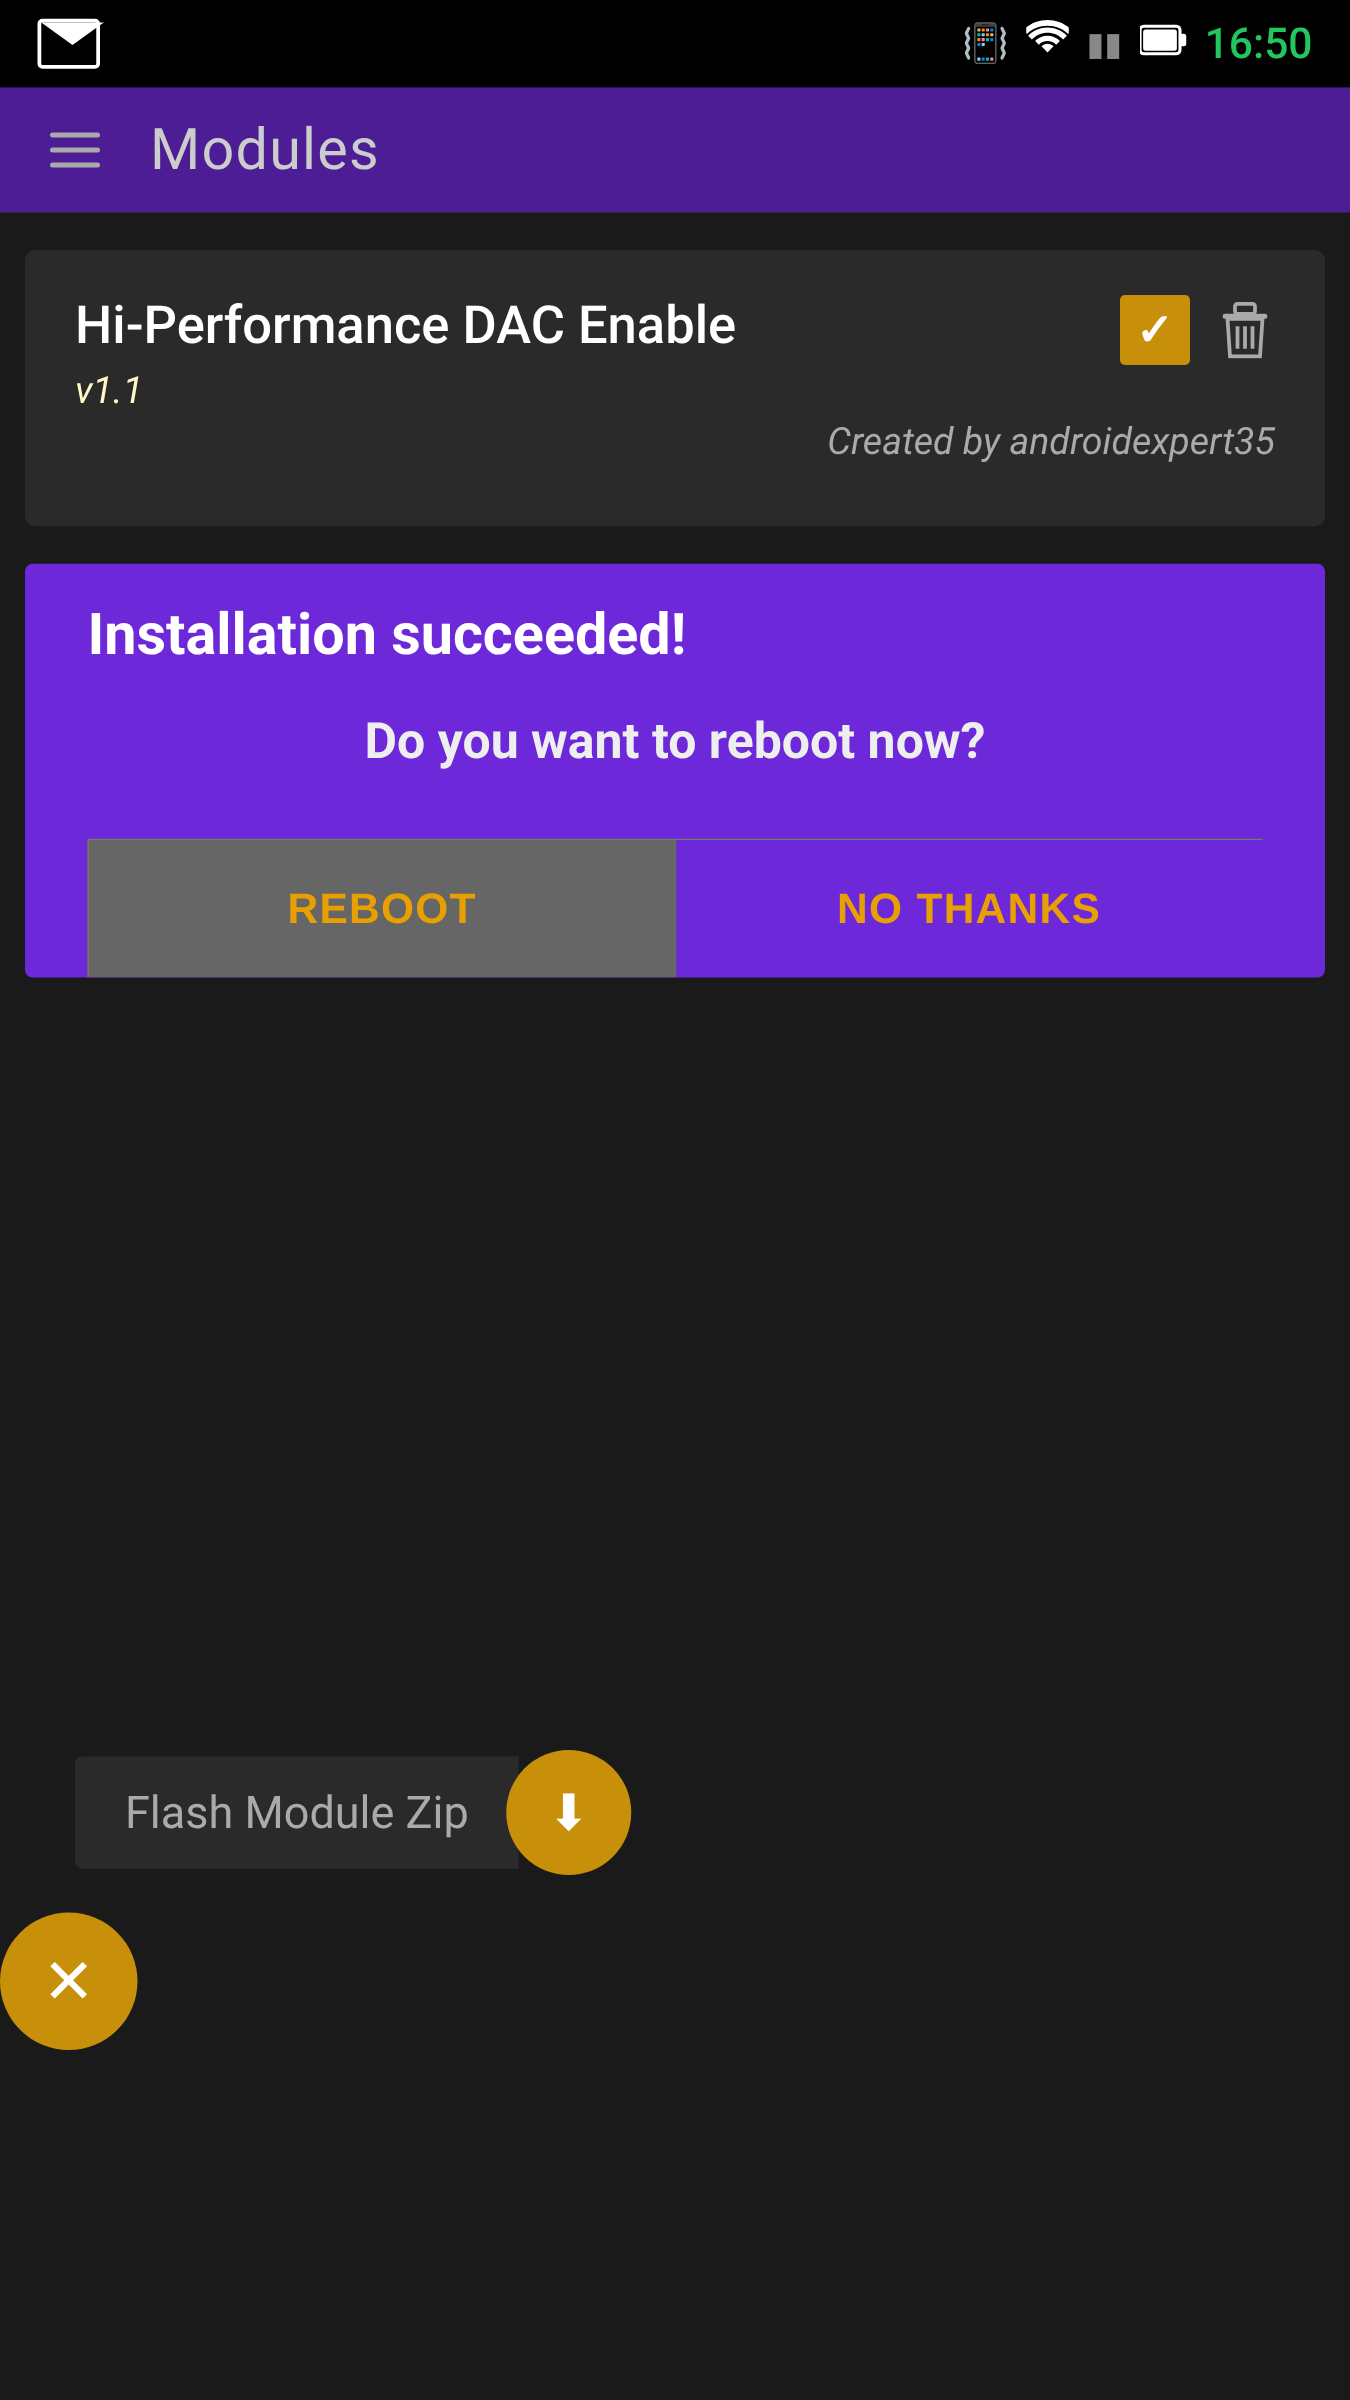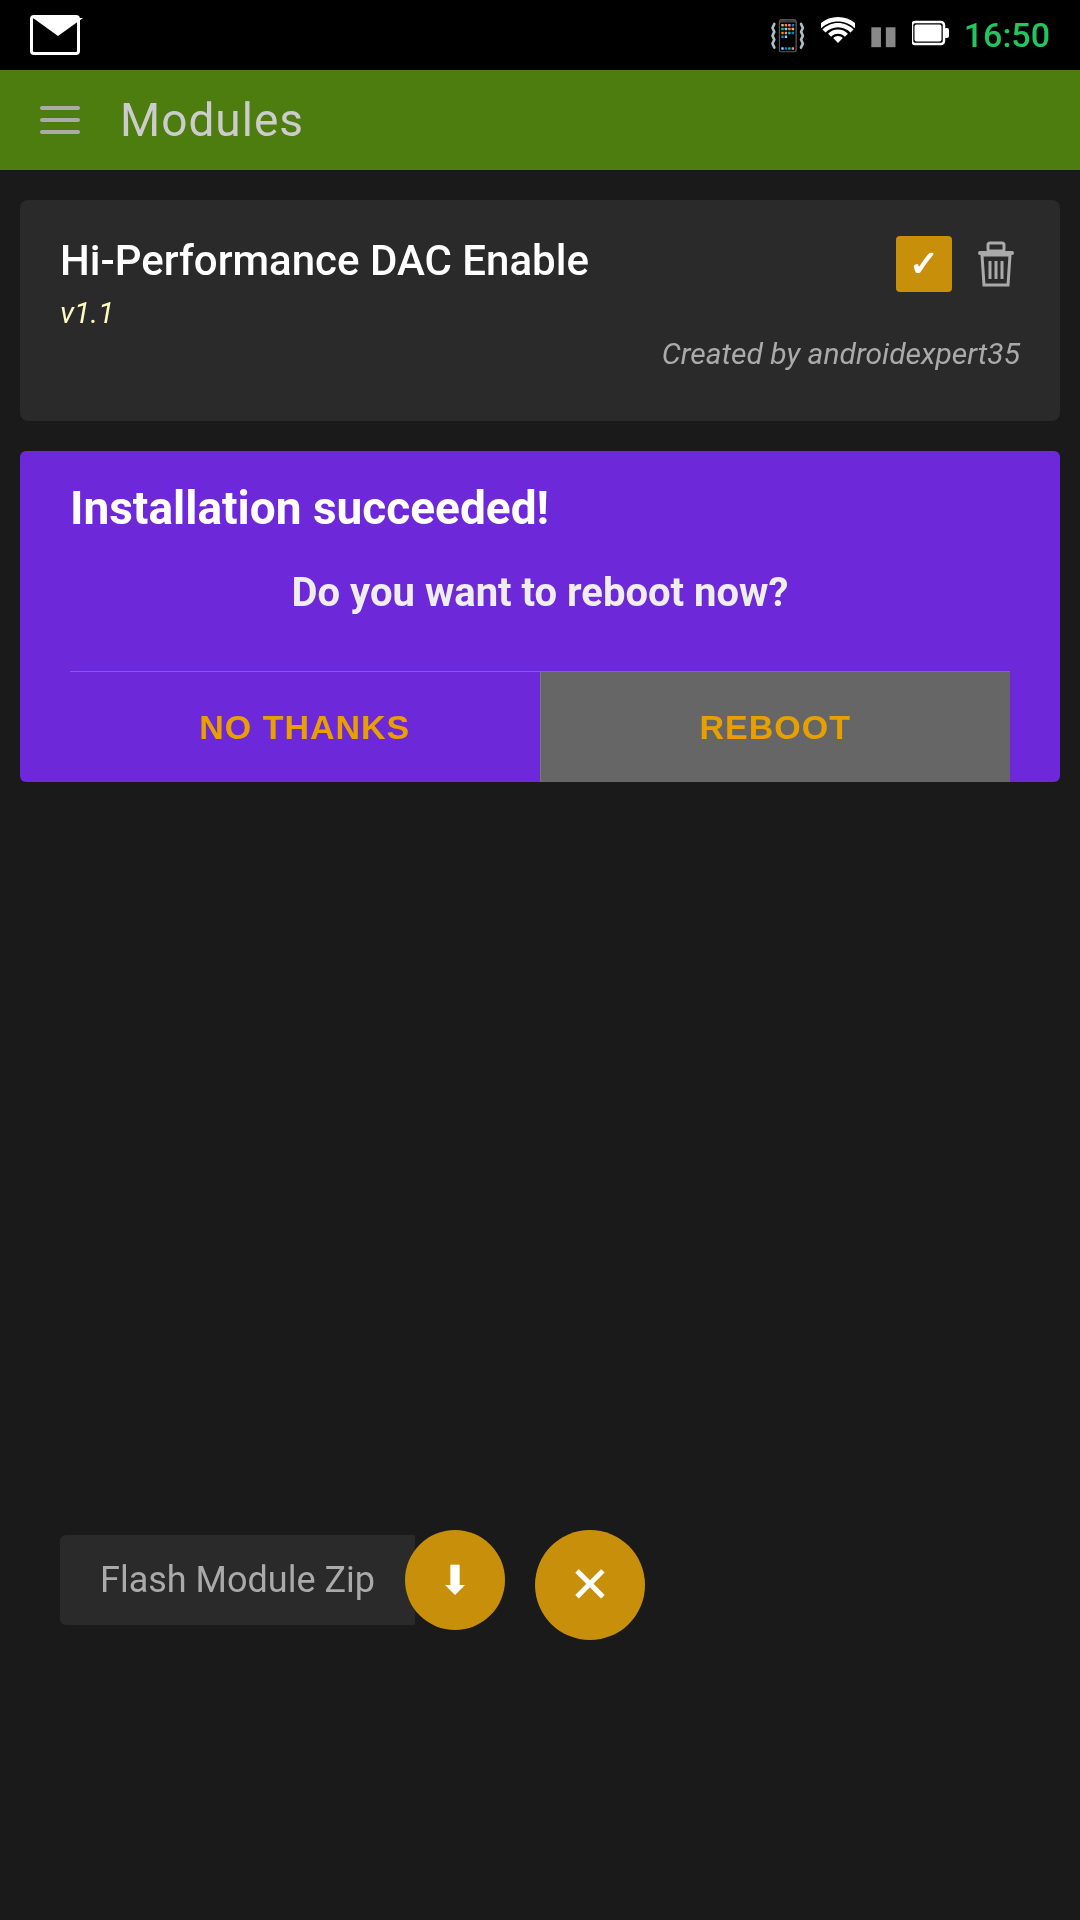--- a/index.html
+++ b/index.html
@@ -56,21 +56,21 @@
       font-weight: 400;
     }
     .status-time {
       font-size: 34px;
       font-weight: 500;
       color: #22c55e;
     }
 
     
     .app-bar {
-      background: #4d7c0f;
+      background: #4c1d95;
       height: 100px;
       display: flex;
       align-items: center;
       padding: 0 40px;
       gap: 40px;
     }
     .hamburger-icon {
       display: flex;
       flex-direction: column;
       gap: 8px;
@@ -210,22 +210,22 @@
       border-left: 1px solid #777;
     }
 
     
     .fab-area {
       position: absolute;
       bottom: 280px;
       left: 0;
       right: 0;
       display: flex;
-      flex-direction: row;
-      align-items: flex-end;
+      flex-direction: column;
+      align-items: flex-start;
       gap: 30px;
     }
     .flash-module-row {
       display: flex;
       align-items: center;
       gap: 0;
       align-self: flex-start;
       margin-left: 60px;
     }
     .flash-module-label-box {
@@ -323,22 +323,22 @@
   <div class="module-title">Hi-Performance DAC Enable</div>
   <div class="module-version">v1.1</div>
   <div class="module-author">Created by androidexpert35</div>
 </div>
 
 <div class="dialog-overlay">
   <div class="dialog">
     <div class="dialog-title">Installation succeeded!</div>
     <div class="dialog-message">Do you want to reboot now?</div>
     <div class="dialog-buttons">
+      <button class="dialog-btn reboot">REBOOT</button>
       <button class="dialog-btn">NO THANKS</button>
-      <button class="dialog-btn reboot">REBOOT</button>
     </div>
   </div>
 </div>
 
 <div class="fab-area">
   <div class="flash-module-row">
     <div class="flash-module-label-box">
       <span class="flash-module-label">Flash Module Zip</span>
     </div>
     <div class="fab-download">

